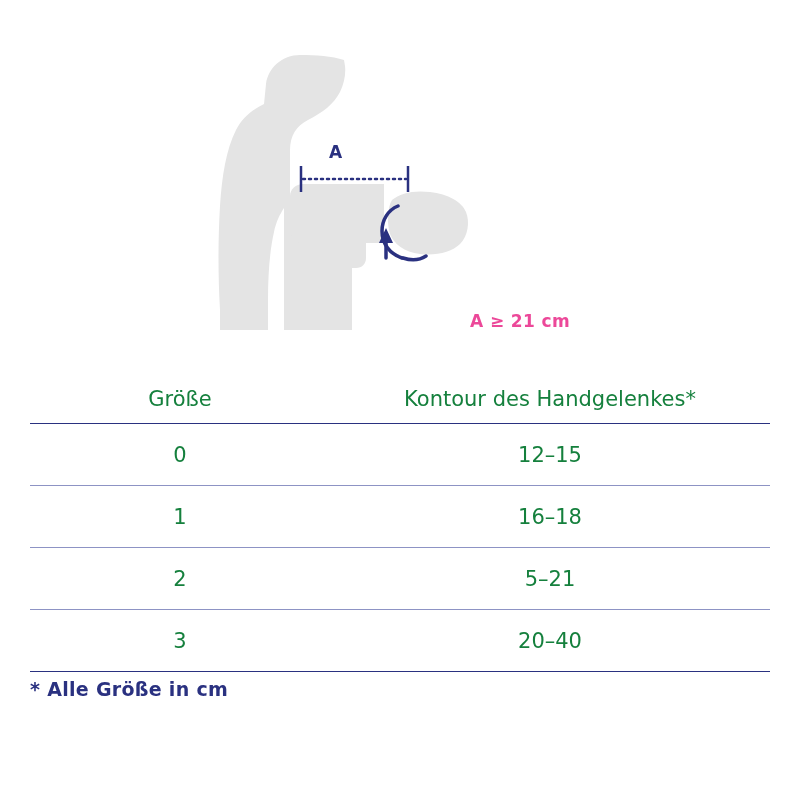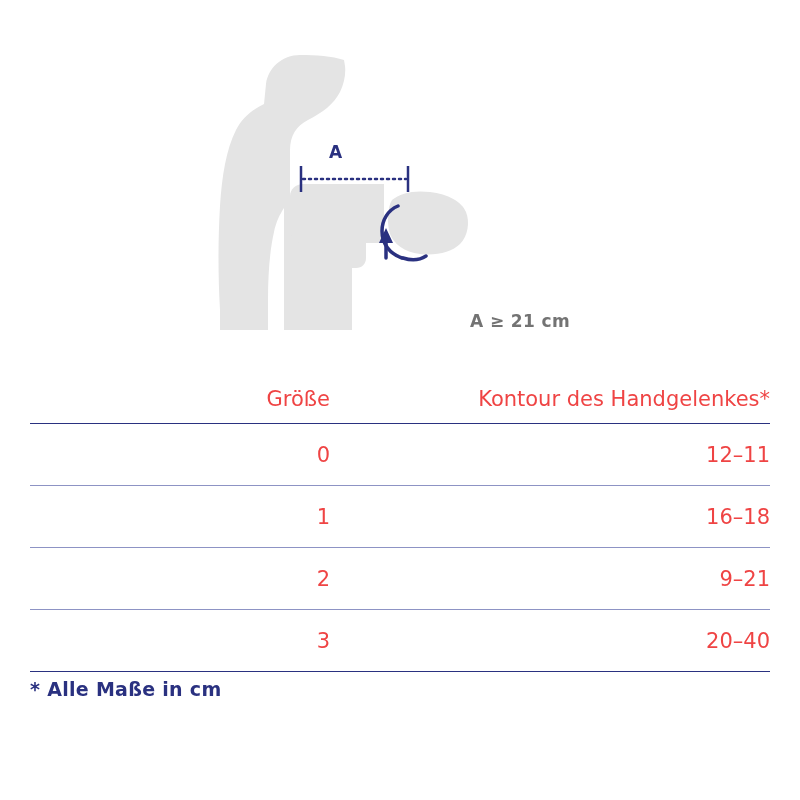--- a/index.html
+++ b/index.html
@@ -42,40 +42,40 @@
     color: #2a3180;
   }
 
   .min-note {
     position: absolute;
     left: 470px;
     top: 311px;
     font-size: 17px;
     font-weight: bold;
     letter-spacing: 0.4px;
-    color: #737373;
+    color: #ec4899;
     white-space: nowrap;
   }
 
   
   .table-wrap {
     position: absolute;
     left: 30px;
     top: 375px;
     width: 740px;
   }
   table.size-table {
     width: 100%;
     border-collapse: collapse;
     table-layout: fixed;
   }
   table.size-table th,
   table.size-table td {
-    text-align: right;
-    color: #ef4444;
+    text-align: center;
+    color: #15803d;
     font-weight: normal;
     padding: 0;
   }
   table.size-table th {
     font-size: 21px;
     height: 48px;
     vertical-align: middle;
     font-weight: normal;
   }
   table.size-table td {
@@ -201,56 +201,56 @@
         </tr>
         <tr class="divider">
           <td colspan="2">
               <div class="rule"></div>
             </td>
         </tr>
       </thead>
       <tbody>
         <tr>
           <td>0</td>
-          <td>12–11</td>
+          <td>12–15</td>
         </tr>
         <tr class="divider">
           <td colspan="2">
               <div class="rule-thin"></div>
             </td>
         </tr>
 
         <tr>
           <td>1</td>
           <td>16–18</td>
         </tr>
         <tr class="divider">
           <td colspan="2">
               <div class="rule-thin"></div>
             </td>
         </tr>
 
         <tr>
           <td>2</td>
-          <td>9–21</td>
+          <td>5–21</td>
         </tr>
         <tr class="divider">
           <td colspan="2">
               <div class="rule-thin"></div>
             </td>
         </tr>
 
         <tr>
           <td>3</td>
           <td>20–40</td>
         </tr>
         <tr class="divider">
           <td colspan="2">
               <div class="rule"></div>
             </td>
         </tr>
       </tbody>
     </table>
   </div>
 
-  <div class="footnote">* Alle Maße in cm</div>
+  <div class="footnote">* Alle Größe in cm</div>
 
 </div>
 
 </body></html>

